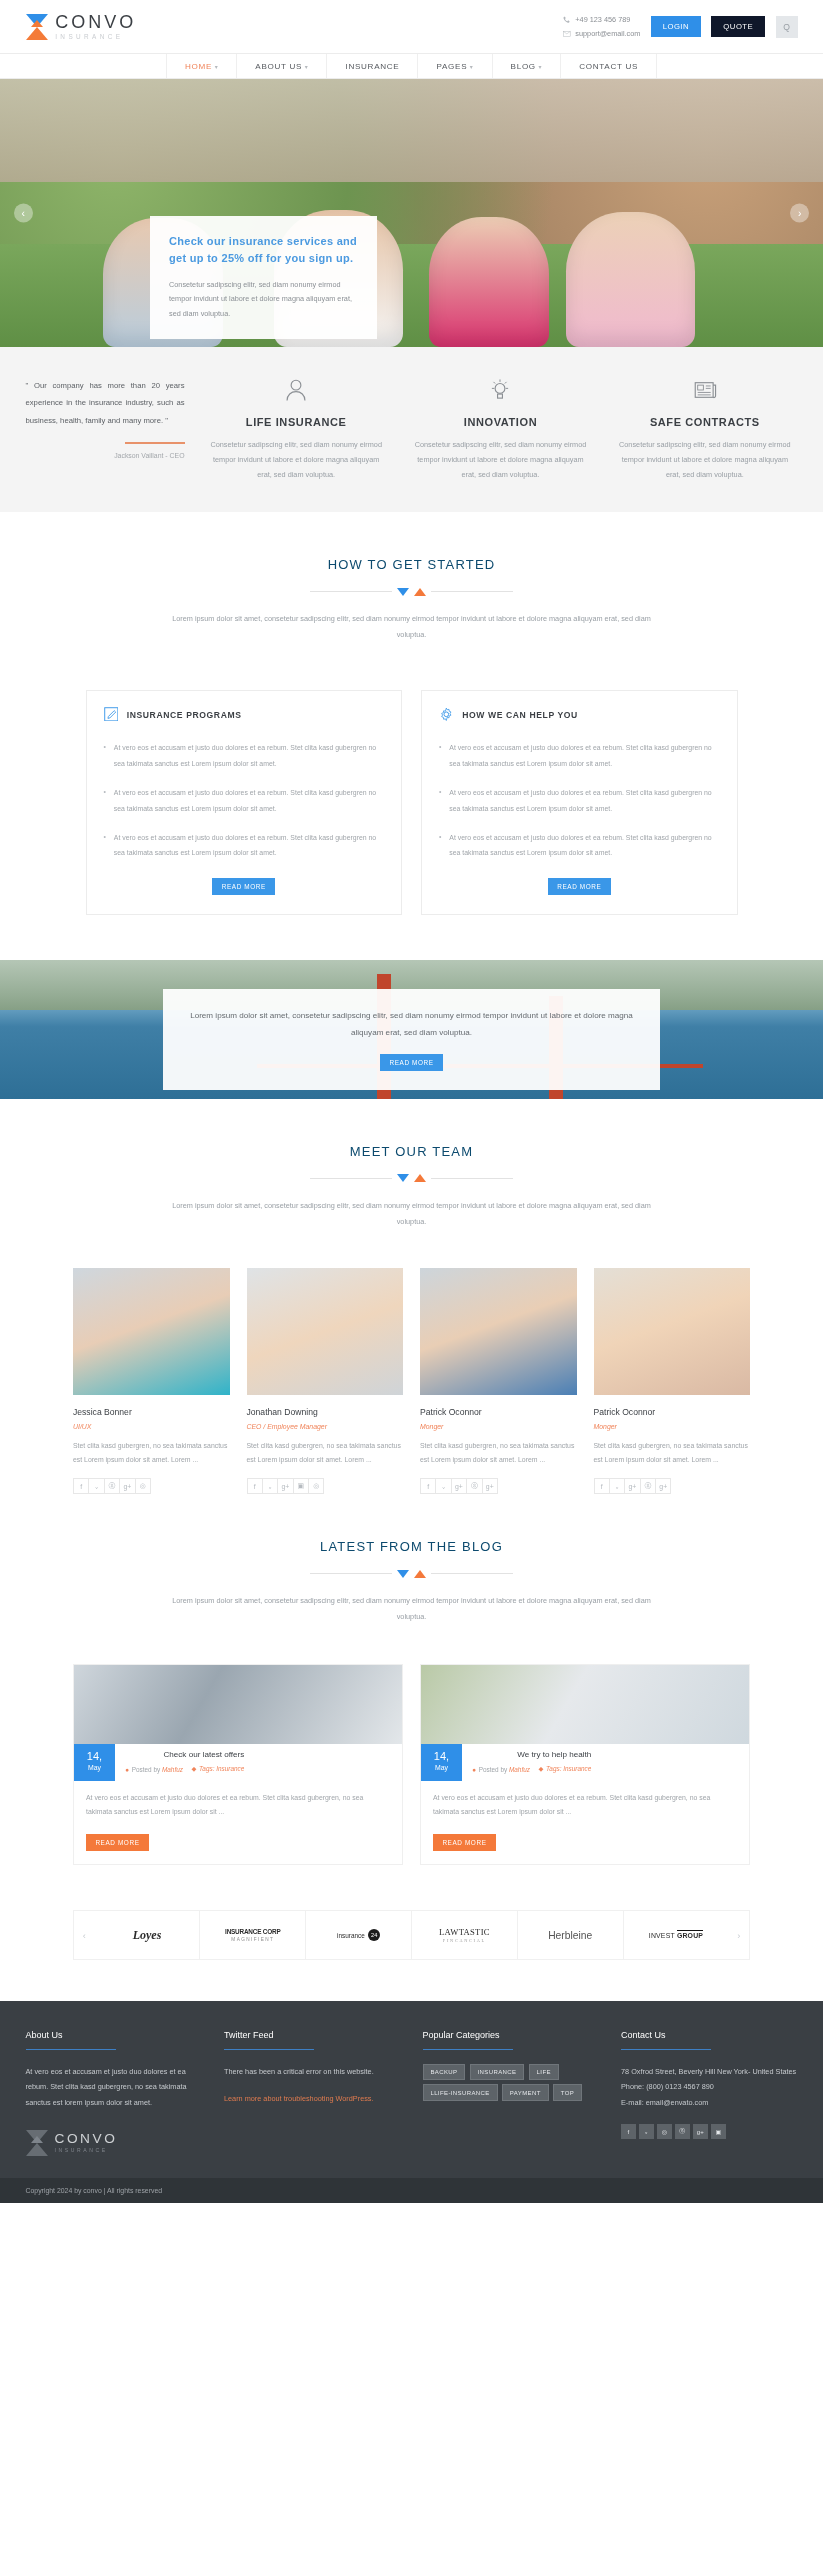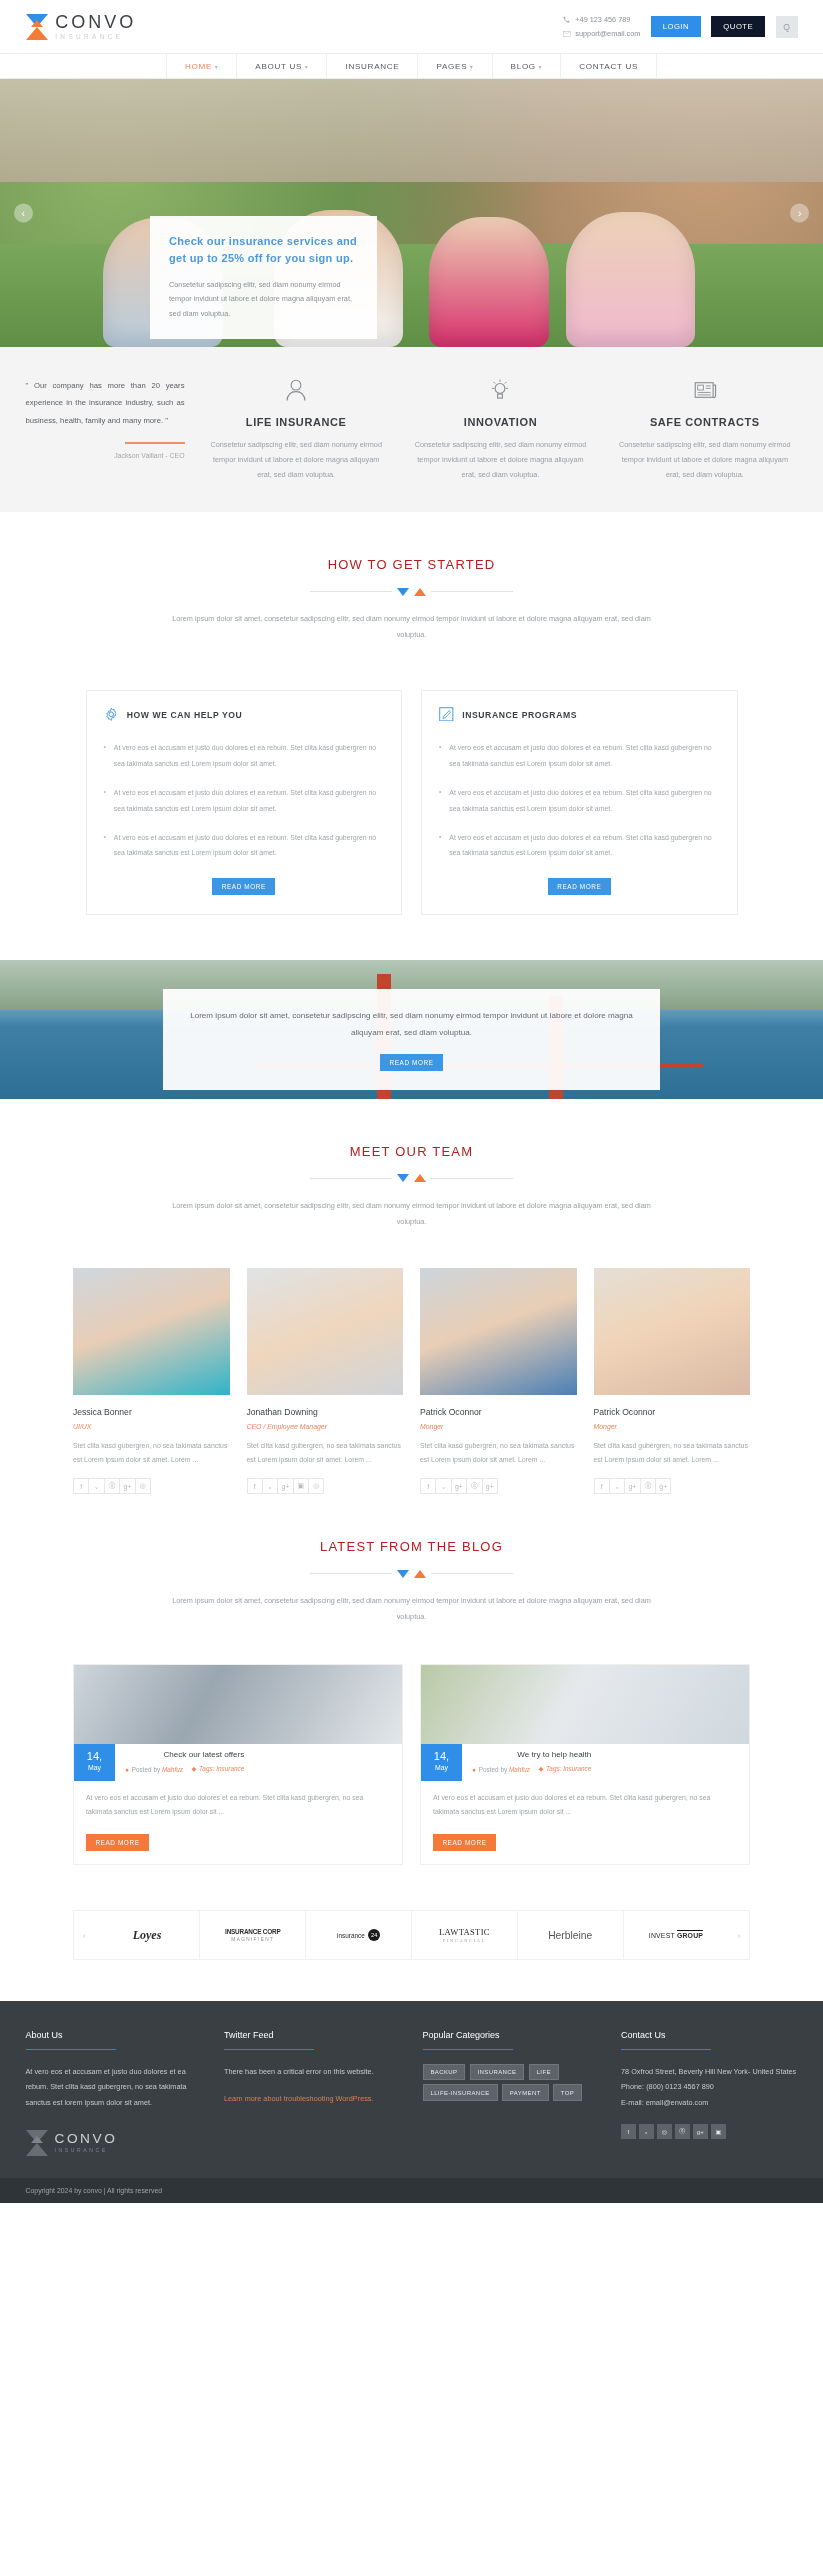--- a/index.html
+++ b/index.html
@@ -106,21 +106,21 @@
   .quote-rule { width: 60px; height: 1.7px; background: #e8926a; margin: 12px 0 8.6px auto; }
   .quote-author { font-size: 6.9px; color: #a3a7ab; text-align: right; }
 
   .feat { flex: 1; text-align: center; padding: 0 6.9px; }
   .feat .ficon { height: 34px; display:flex; align-items:center; justify-content:center; color:#8b8f94; }
   .feat h4 { font-size: 11px; color: #3b3f44; letter-spacing: 0.6px; margin: 8.6px 0 10.3px; font-weight: 700; }
   .feat p { font-size: 7.3px; color: #9aa0a6; line-height: 2.05; }
 
   
   .sec { padding: 45px 0 0; text-align: center; }
-  .sec h3 { font-size: 13px; color: #b91c1c; letter-spacing: 1.2px; font-weight: 400; }
+  .sec h3 { font-size: 13px; color: #0c4a6e; letter-spacing: 1.2px; font-weight: 400; }
   .divider { display: flex; align-items: center; justify-content: center; gap: 5.1px; margin: 15.4px 0 15.4px; }
   .divider .line { width: 82px; height: 0.9px; background: #e2e2e2; }
   .tri-blue { width:0;height:0;border-left:6px solid transparent;border-right:6px solid transparent;border-top:8.6px solid #2f8fe8; }
   .tri-orange { width:0;height:0;border-left:6px solid transparent;border-right:6px solid transparent;border-bottom:8.6px solid #f4793a; }
   .sec .lead { font-size: 7.3px; color: #9aa0a6; line-height: 2.15; width: 480px; margin: 0 auto; }
 
   
   .panels { display: flex; gap: 19px; width: 652px; margin: 48px auto 0; }
   .panel { flex: 1; border: 0.9px solid #ececec; padding: 15.4px 17px 19px; background: #fff; }
   .panel-head { display: flex; align-items: center; gap: 8.6px; margin-bottom: 17px; }
@@ -366,43 +366,43 @@
       <span class="tri-orange"></span>
       <span class="line"></span>
   </div>
   <p class="lead">Lorem ipsum dolor sit amet, consetetur sadipscing elitr, sed diam nonumy eirmod tempor invidunt ut labore et dolore magna aliquyam erat, sed diam voluptua.</p>
 
   <div class="panels">
     <div class="panel">
       <div class="panel-head">
         <span>
           <svg width="14.6" height="14.6" viewBox="0 0 20 20">
-              <circle cx="10" cy="10" r="3.2" fill="none" stroke="#3a97e8" stroke-width="1.3"></circle>
-              <path d="M10 1.5l1.2 2.3 2.5-.6.3 2.6 2.4 1-1.3 2.2 1.3 2.2-2.4 1-.3 2.6-2.5-.6L10 18.5 8.8 16.2l-2.5.6-.3-2.6-2.4-1 1.3-2.2L3.6 8.8l2.4-1 .3-2.6 2.5.6z" fill="none" stroke="#3a97e8" stroke-width="1.1"></path>
+              <rect x="1" y="1" width="18" height="18" fill="none" stroke="#3a97e8" stroke-width="1.3"></rect>
+              <path d="M6 13l8-8 2 2-8 8-2.6.6z" fill="none" stroke="#3a97e8" stroke-width="1.2"></path>
             </svg>
         </span>
-        <h5>HOW WE CAN HELP YOU</h5>
+        <h5>INSURANCE PROGRAMS</h5>
       </div>
       <ul>
         <li>At vero eos et accusam et justo duo dolores et ea rebum. Stet clita kasd gubergren no sea takimata sanctus est Lorem ipsum dolor sit amet.</li>
         <li>At vero eos et accusam et justo duo dolores et ea rebum. Stet clita kasd gubergren no sea takimata sanctus est Lorem ipsum dolor sit amet.</li>
         <li>At vero eos et accusam et justo duo dolores et ea rebum. Stet clita kasd gubergren no sea takimata sanctus est Lorem ipsum dolor sit amet.</li>
       </ul>
       <button class="readmore">READ MORE</button>
     </div>
 
     <div class="panel">
       <div class="panel-head">
         <span>
           <svg width="14.6" height="14.6" viewBox="0 0 20 20">
-              <rect x="1" y="1" width="18" height="18" fill="none" stroke="#3a97e8" stroke-width="1.3"></rect>
-              <path d="M6 13l8-8 2 2-8 8-2.6.6z" fill="none" stroke="#3a97e8" stroke-width="1.2"></path>
+              <circle cx="10" cy="10" r="3.2" fill="none" stroke="#3a97e8" stroke-width="1.3"></circle>
+              <path d="M10 1.5l1.2 2.3 2.5-.6.3 2.6 2.4 1-1.3 2.2 1.3 2.2-2.4 1-.3 2.6-2.5-.6L10 18.5 8.8 16.2l-2.5.6-.3-2.6-2.4-1 1.3-2.2L3.6 8.8l2.4-1 .3-2.6 2.5.6z" fill="none" stroke="#3a97e8" stroke-width="1.1"></path>
             </svg>
         </span>
-        <h5>INSURANCE PROGRAMS</h5>
+        <h5>HOW WE CAN HELP YOU</h5>
       </div>
       <ul>
         <li>At vero eos et accusam et justo duo dolores et ea rebum. Stet clita kasd gubergren no sea takimata sanctus est Lorem ipsum dolor sit amet.</li>
         <li>At vero eos et accusam et justo duo dolores et ea rebum. Stet clita kasd gubergren no sea takimata sanctus est Lorem ipsum dolor sit amet.</li>
         <li>At vero eos et accusam et justo duo dolores et ea rebum. Stet clita kasd gubergren no sea takimata sanctus est Lorem ipsum dolor sit amet.</li>
       </ul>
       <button class="readmore">READ MORE</button>
     </div>
   </div>
 </section>

